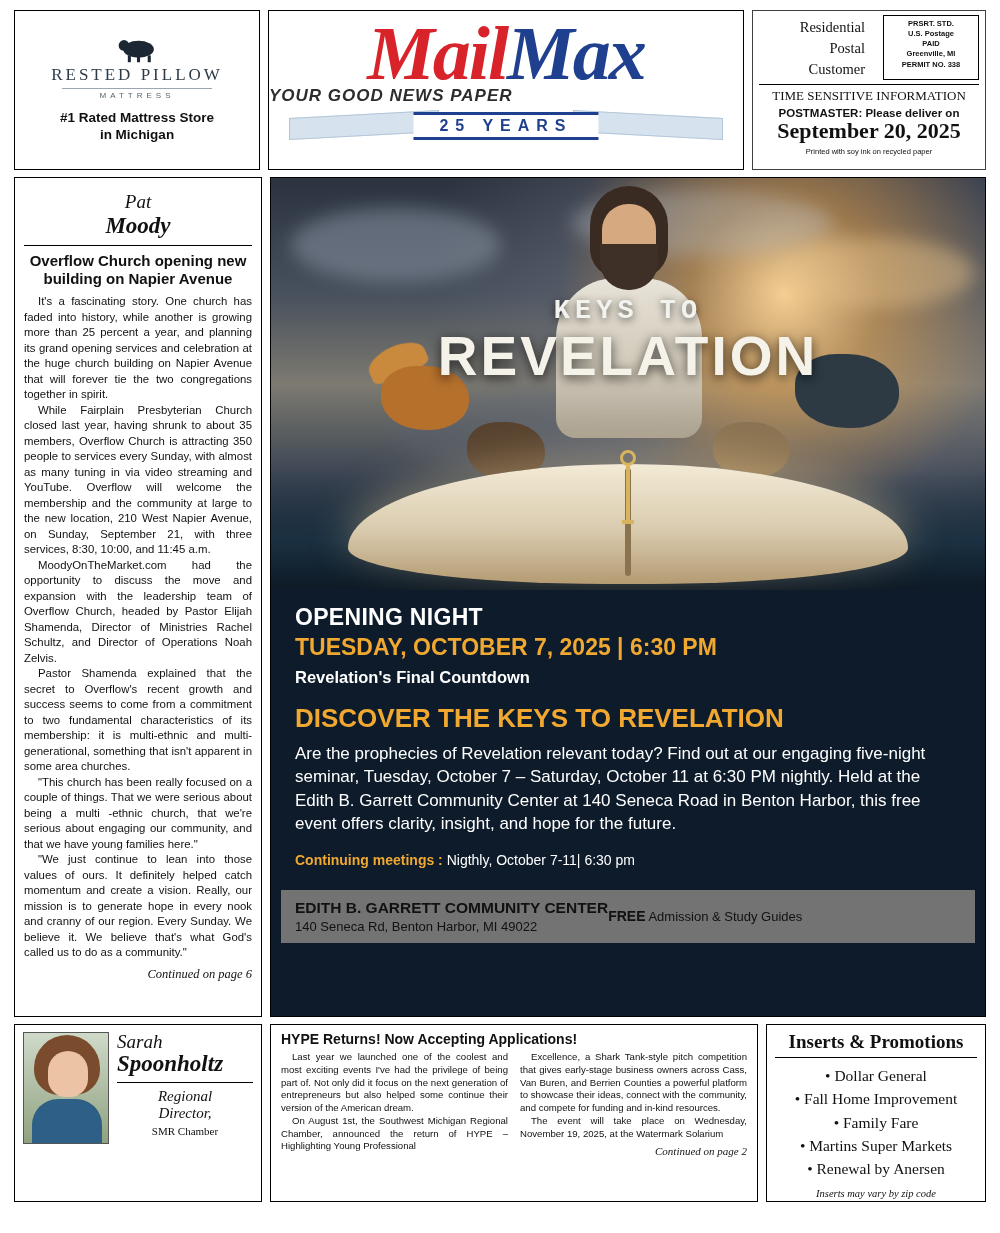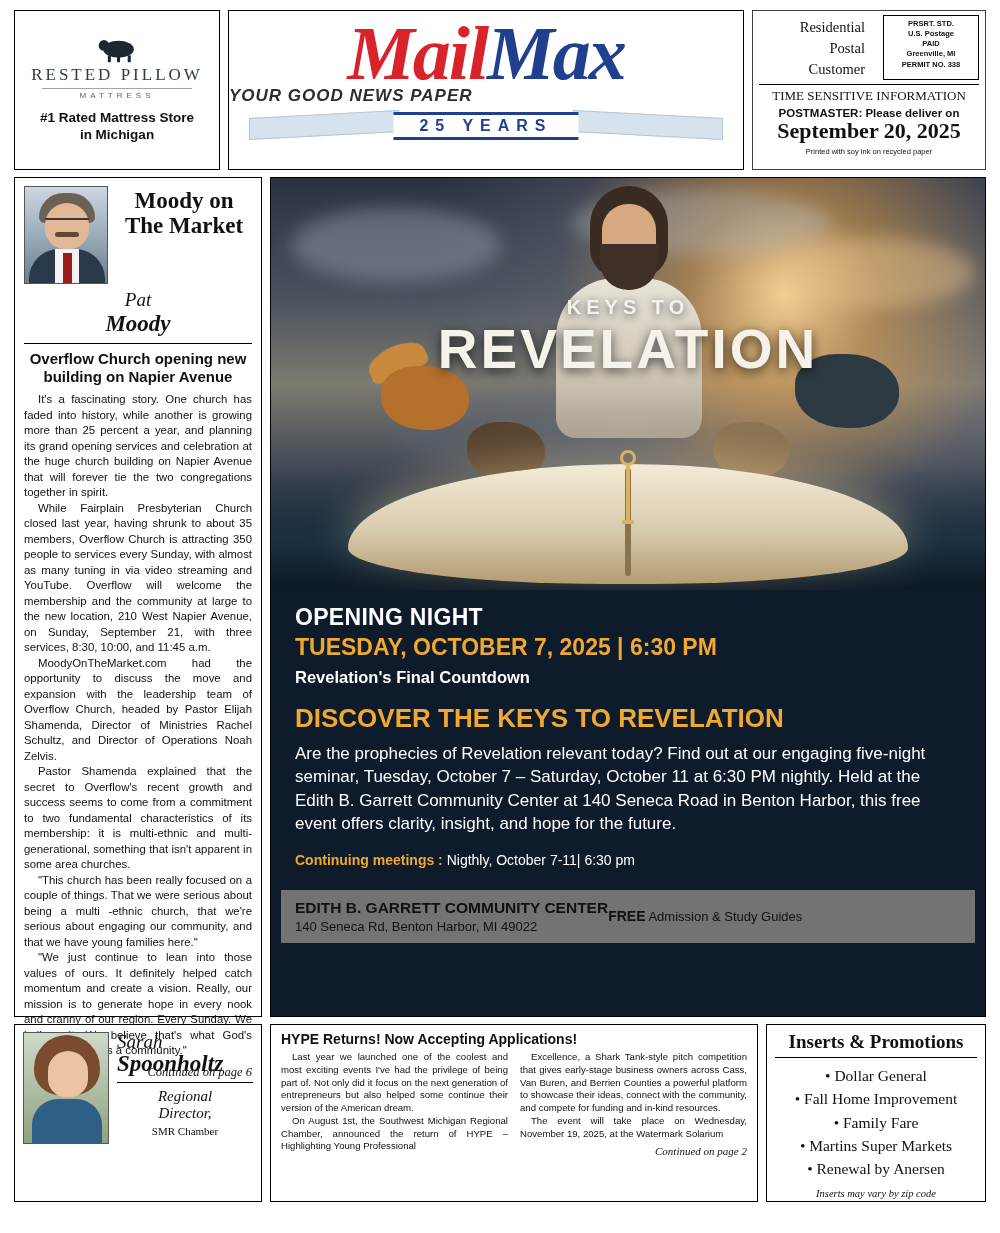--- a/index.html
+++ b/index.html
@@ -11,21 +11,21 @@
     font-family: "Liberation Sans", sans-serif;
     color: #111;
     overflow: hidden;
   }
   .page { position: relative; width: 1000px; height: 1233px; padding: 10px 14px; }
 
   
   .masthead { display: flex; gap: 8px; height: 160px; align-items: stretch; }
 
   .ad-box {
-    width: 206px; border: 1px solid #000; background: #fff;
+    width: 246px; border: 1px solid #000; background: #fff;
     display: flex; flex-direction: column; align-items: center; justify-content: center;
     padding: 6px 4px;
   }
   .ad-sheep { width: 46px; height: 26px; }
   .ad-name {
     font-family: "Liberation Serif", serif; letter-spacing: 3px;
     font-size: 17px; color: #2e3b47; margin-top: 2px;
   }
   .ad-rule { width: 150px; border-top: 1px solid #9aa7b2; margin: 3px 0 2px; }
   .ad-sub { font-size: 8px; letter-spacing: 4px; color: #56646f; }
@@ -166,21 +166,21 @@
   .b-dragon { right: 86px; top: 176px; width: 104px; height: 74px; background: #2d3a44; }
   .wave {
     position: absolute; left: 0; right: 0; bottom: 0; height: 120px;
     background: linear-gradient(180deg, rgba(30,60,80,0) 0%, rgba(24,48,66,.85) 60%, #0e1a26 100%);
   }
   .hero-title {
     position: absolute; left: 50%; top: 118px; transform: translateX(-50%);
     text-align: center; width: 100%;
   }
   .ht-small {
-    font-family: Liberation Sans, sans-serif; font-weight: bold; font-size: 20px;
+    font-family: Liberation Mono, monospace; font-weight: bold; font-size: 27px;
     letter-spacing: 5px; color: #f2f2ee; text-shadow: 0 2px 8px rgba(0,0,0,.65);
   }
   .ht-big {
     font-family: "Liberation Sans", sans-serif; font-weight: bold; font-size: 55px;
     letter-spacing: 3px; color: #f5f2ea; text-shadow: 0 3px 12px rgba(0,0,0,.7);
     line-height: 1.02; margin-top: 2px;
   }
 
   .ad-body { padding: 14px 24px 10px; color: #fff; }
   .ad-l1 { font-size: 23px; font-weight: bold; letter-spacing: .3px; }
@@ -289,35 +289,20 @@
       <div class="postal-tsi">TIME SENSITIVE INFORMATION</div>
       <div class="postal-pm">POSTMASTER:  Please deliver on</div>
       <div class="postal-date">September 20, 2025</div>
       <div class="postal-soy">Printed with soy ink on recycled paper</div>
     </div>
   </div>
 
   <div class="main">
 
     <div class="col-left">
-      <div class="moody-head">
-        <div class="moody-photo">
-          <div class="mp-suit"></div>
-            <div class="mp-shirt"></div>
-            <div class="mp-tie"></div>
-          <div class="mp-hair"></div>
-            <div class="mp-face"></div>
-          <div class="mp-glass"></div>
-            <div class="mp-mous"></div>
-        </div>
-        <div class="moody-title">
-          <span>Moody on</span><br>
-          <span>The Market</span>
-        </div>
-      </div>
       <div class="moody-byline">
         <span>Pat</span>
         <b>Moody</b>
       </div>
       <div class="col-rule"></div>
       <div class="headline">Overflow Church opening new building on Napier Avenue</div>
       <div class="body-text">
         <p>It's a fascinating story.  One church has faded into history, while another is growing more than 25 percent a year, and planning its grand opening services and celebration at the huge church building on Napier Avenue that will forever tie the two congregations together in spirit.</p>
         <p>While Fairplain Presbyterian Church closed last year, having shrunk to about 35 members, Overflow Church is attracting 350 people to services every Sunday, with almost as many tuning in via video streaming and YouTube.  Overflow will welcome the membership and the community at large to the new location, 210 West Napier Avenue, on Sunday, September 21, with three services, 8:30, 10:00, and 11:45 a.m.</p>
         <p>MoodyOnTheMarket.com had the opportunity to discuss the move and expansion with the leadership team of Overflow Church, headed by Pastor Elijah Shamenda, Director of Ministries Rachel Schultz, and Director of Operations Noah Zelvis.</p>

